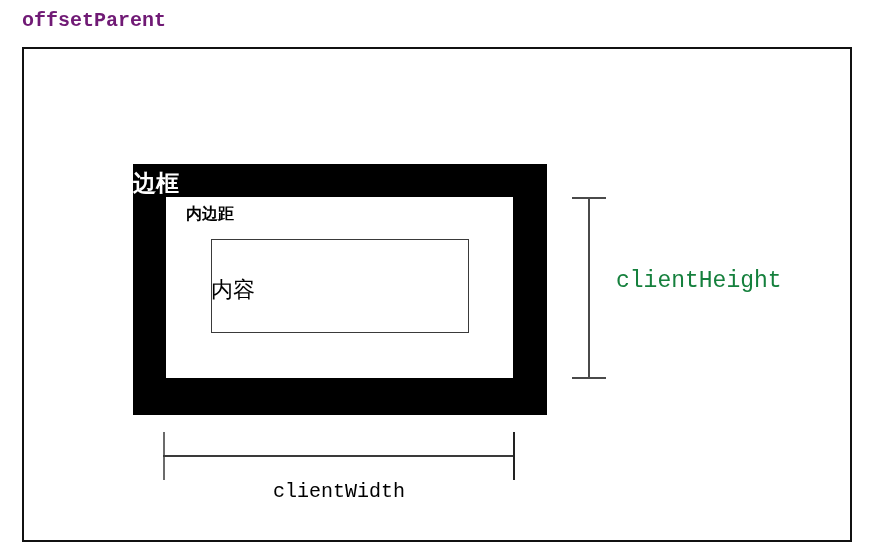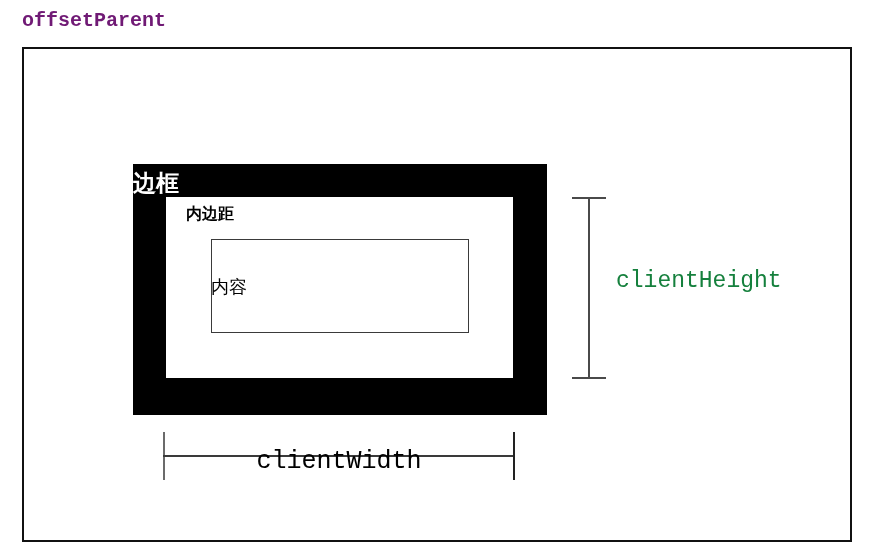--- a/index.html
+++ b/index.html
@@ -99,21 +99,21 @@
     width: 347px;
     font-size: 16px;
     font-weight: bold;
     margin-left: 20px;
   }
   #label-content {
     position: absolute;
     left: 211px;
     top: 275px;
     width: 296px;
-    font-size: 18px;
+    font-size: 22px;
     font-weight: normal;
   }
 
   
   #client-height-measure {
     position: absolute;
     left: 572px;
     top: 197px;
     width: 34px;
     height: 182px;
@@ -180,25 +180,25 @@
     position: absolute;
     right: 0px;
     top: 0px;
     width: 2px;
     height: 48px;
     background: #222222;
   }
   #label-client-width {
     position: absolute;
     left: 163px;
-    top: 447px;
+    top: 480px;
     width: 352px;
     text-align: center;
     font-family: "Liberation Mono", "DejaVu Sans Mono", monospace;
-    font-size: 25px;
+    font-size: 20px;
     color: #000000;
     white-space: nowrap;
   }
 </style>
 </head>
 <body>
 
 <div id="canvas">
 
   <div id="page-title">offsetParent</div>

